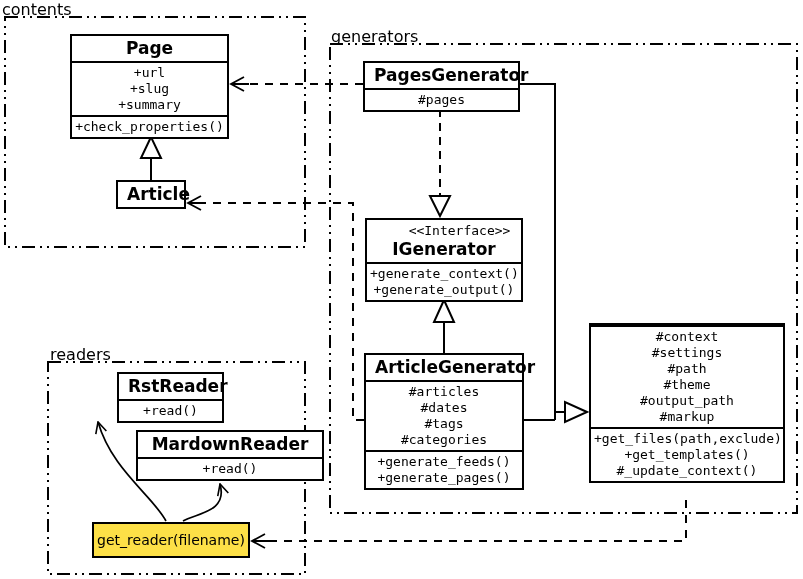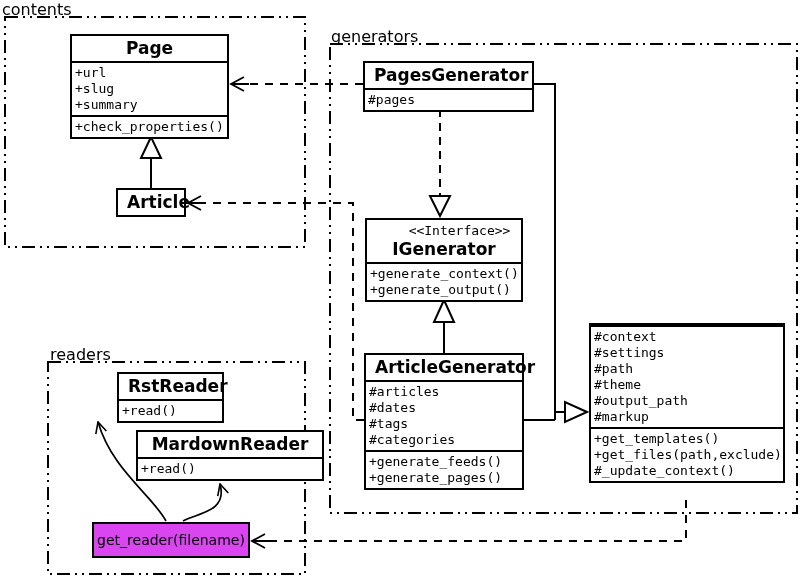--- a/index.html
+++ b/index.html
@@ -48,25 +48,26 @@
   }
   .stereotype + .cls-title { padding-top: 0; }
   .sec {
     border-top: 2px solid #000;
     padding: 2px 3px;
   }
   .row {
     font: 13px "DejaVu Sans Mono", monospace;
     line-height: 16px;
     white-space: pre;
+    text-align: center;
   }
   .plain-box {
     position: absolute;
     box-sizing: border-box;
-    background: #d946ef;
+    background: #fde047;
     border: 2px solid #000;
     display: flex;
     align-items: center;
     justify-content: center;
     font: 14px "DejaVu Sans", sans-serif;
     white-space: nowrap;
     text-align: right;
   }
 </style>
 </head>
@@ -139,25 +140,25 @@
     <div class="sec">
       <div class="row">+url</div>
       <div class="row">+slug</div>
       <div class="row">+summary</div>
     </div>
     <div class="sec">
       <div class="row">+check_properties()</div>
     </div>
   </div>
 
-  <div class="cls" style="left:116px; top:188px; width:70px;">
+  <div class="cls" style="left:116px; top:180px; width:70px;">
     <div class="cls-title">Article</div>
   </div>
 
-  <div class="cls" style="left:363px; top:61px; width:171px;">
+  <div class="cls" style="left:363px; top:61px; width:157px;">
     <div class="cls-title">PagesGenerator</div>
     <div class="sec">
       <div class="row">#pages</div>
     </div>
   </div>
 
   <div class="cls" style="left:365px; top:218px; width:158px;">
     <div class="stereotype">&lt;&lt;Interface&gt;&gt;</div>
     <div class="cls-title">IGenerator</div>
     <div class="sec">
@@ -183,22 +184,22 @@
   <div class="cls" style="left:589px; top:323px; width:196px;">
     <div class="sec">
       <div class="row">#context</div>
       <div class="row">#settings</div>
       <div class="row">#path</div>
       <div class="row">#theme</div>
       <div class="row">#output_path</div>
       <div class="row">#markup</div>
     </div>
     <div class="sec">
+      <div class="row">+get_files(path,exclude)</div>
       <div class="row">+get_templates()</div>
-      <div class="row">+get_files(path,exclude)</div>
       <div class="row">#_update_context()</div>
     </div>
   </div>
 
   <div class="cls" style="left:73px; top:372px; width:107px;margin-left:44px;">
     <div class="cls-title">RstReader</div>
     <div class="sec">
       <div class="row">+read()</div>
     </div>
   </div>

